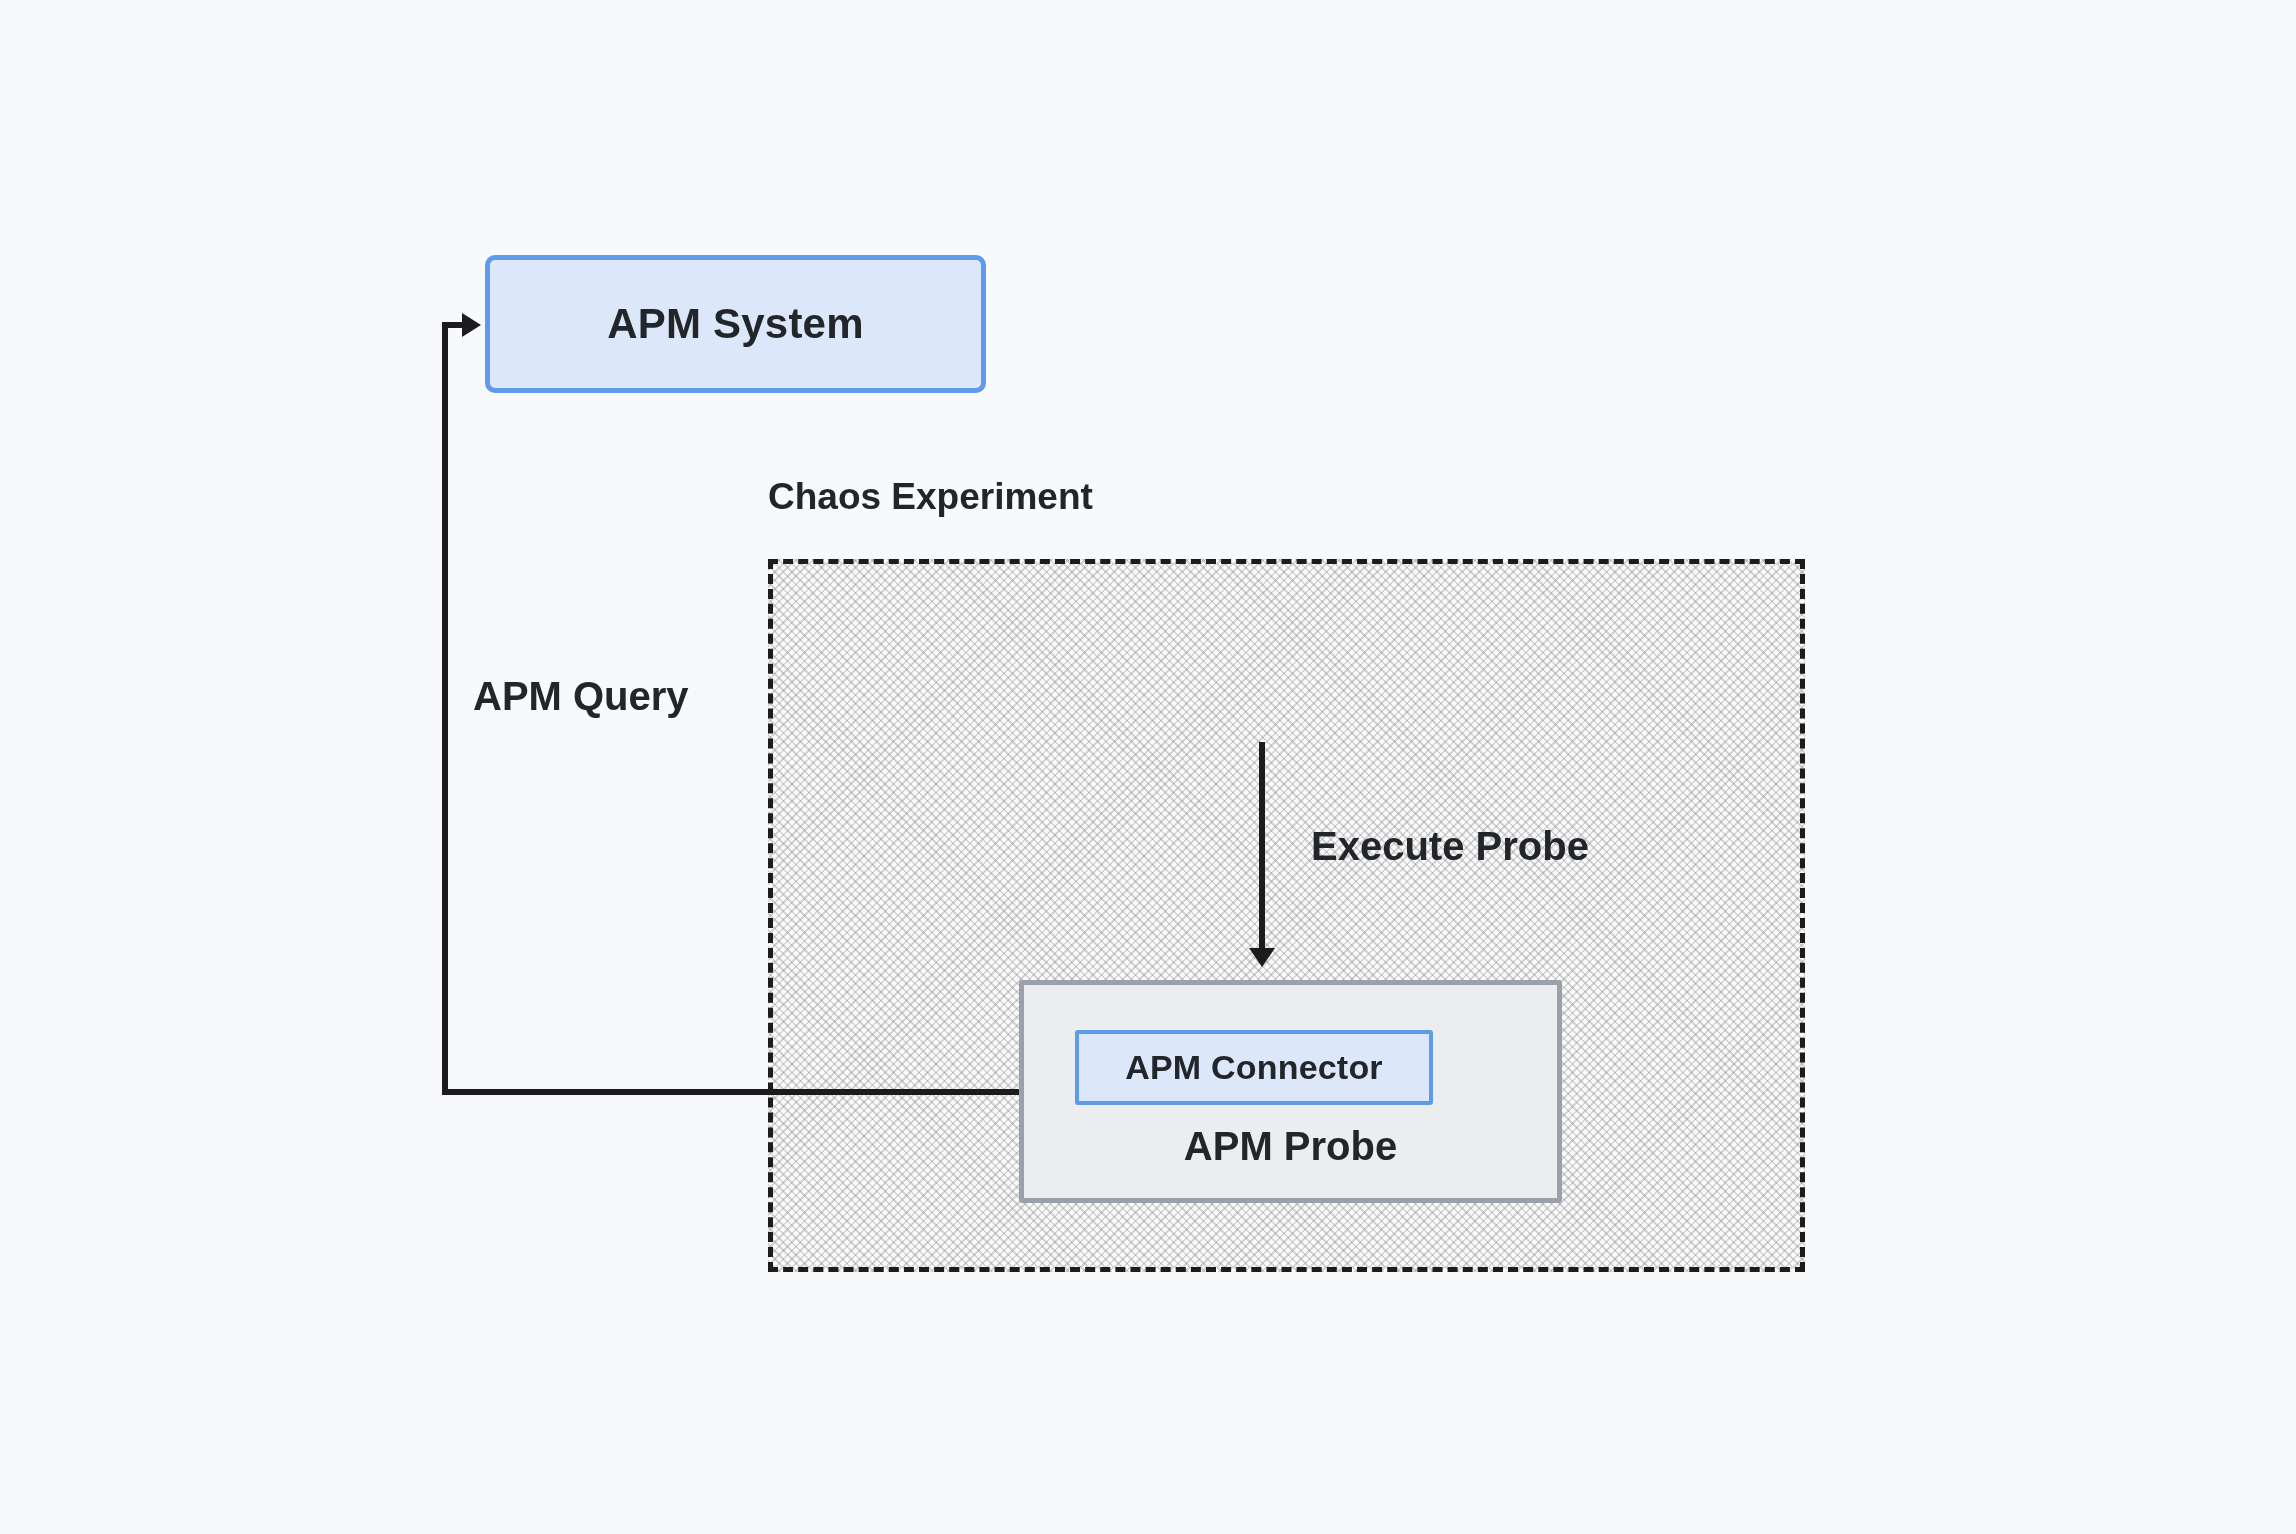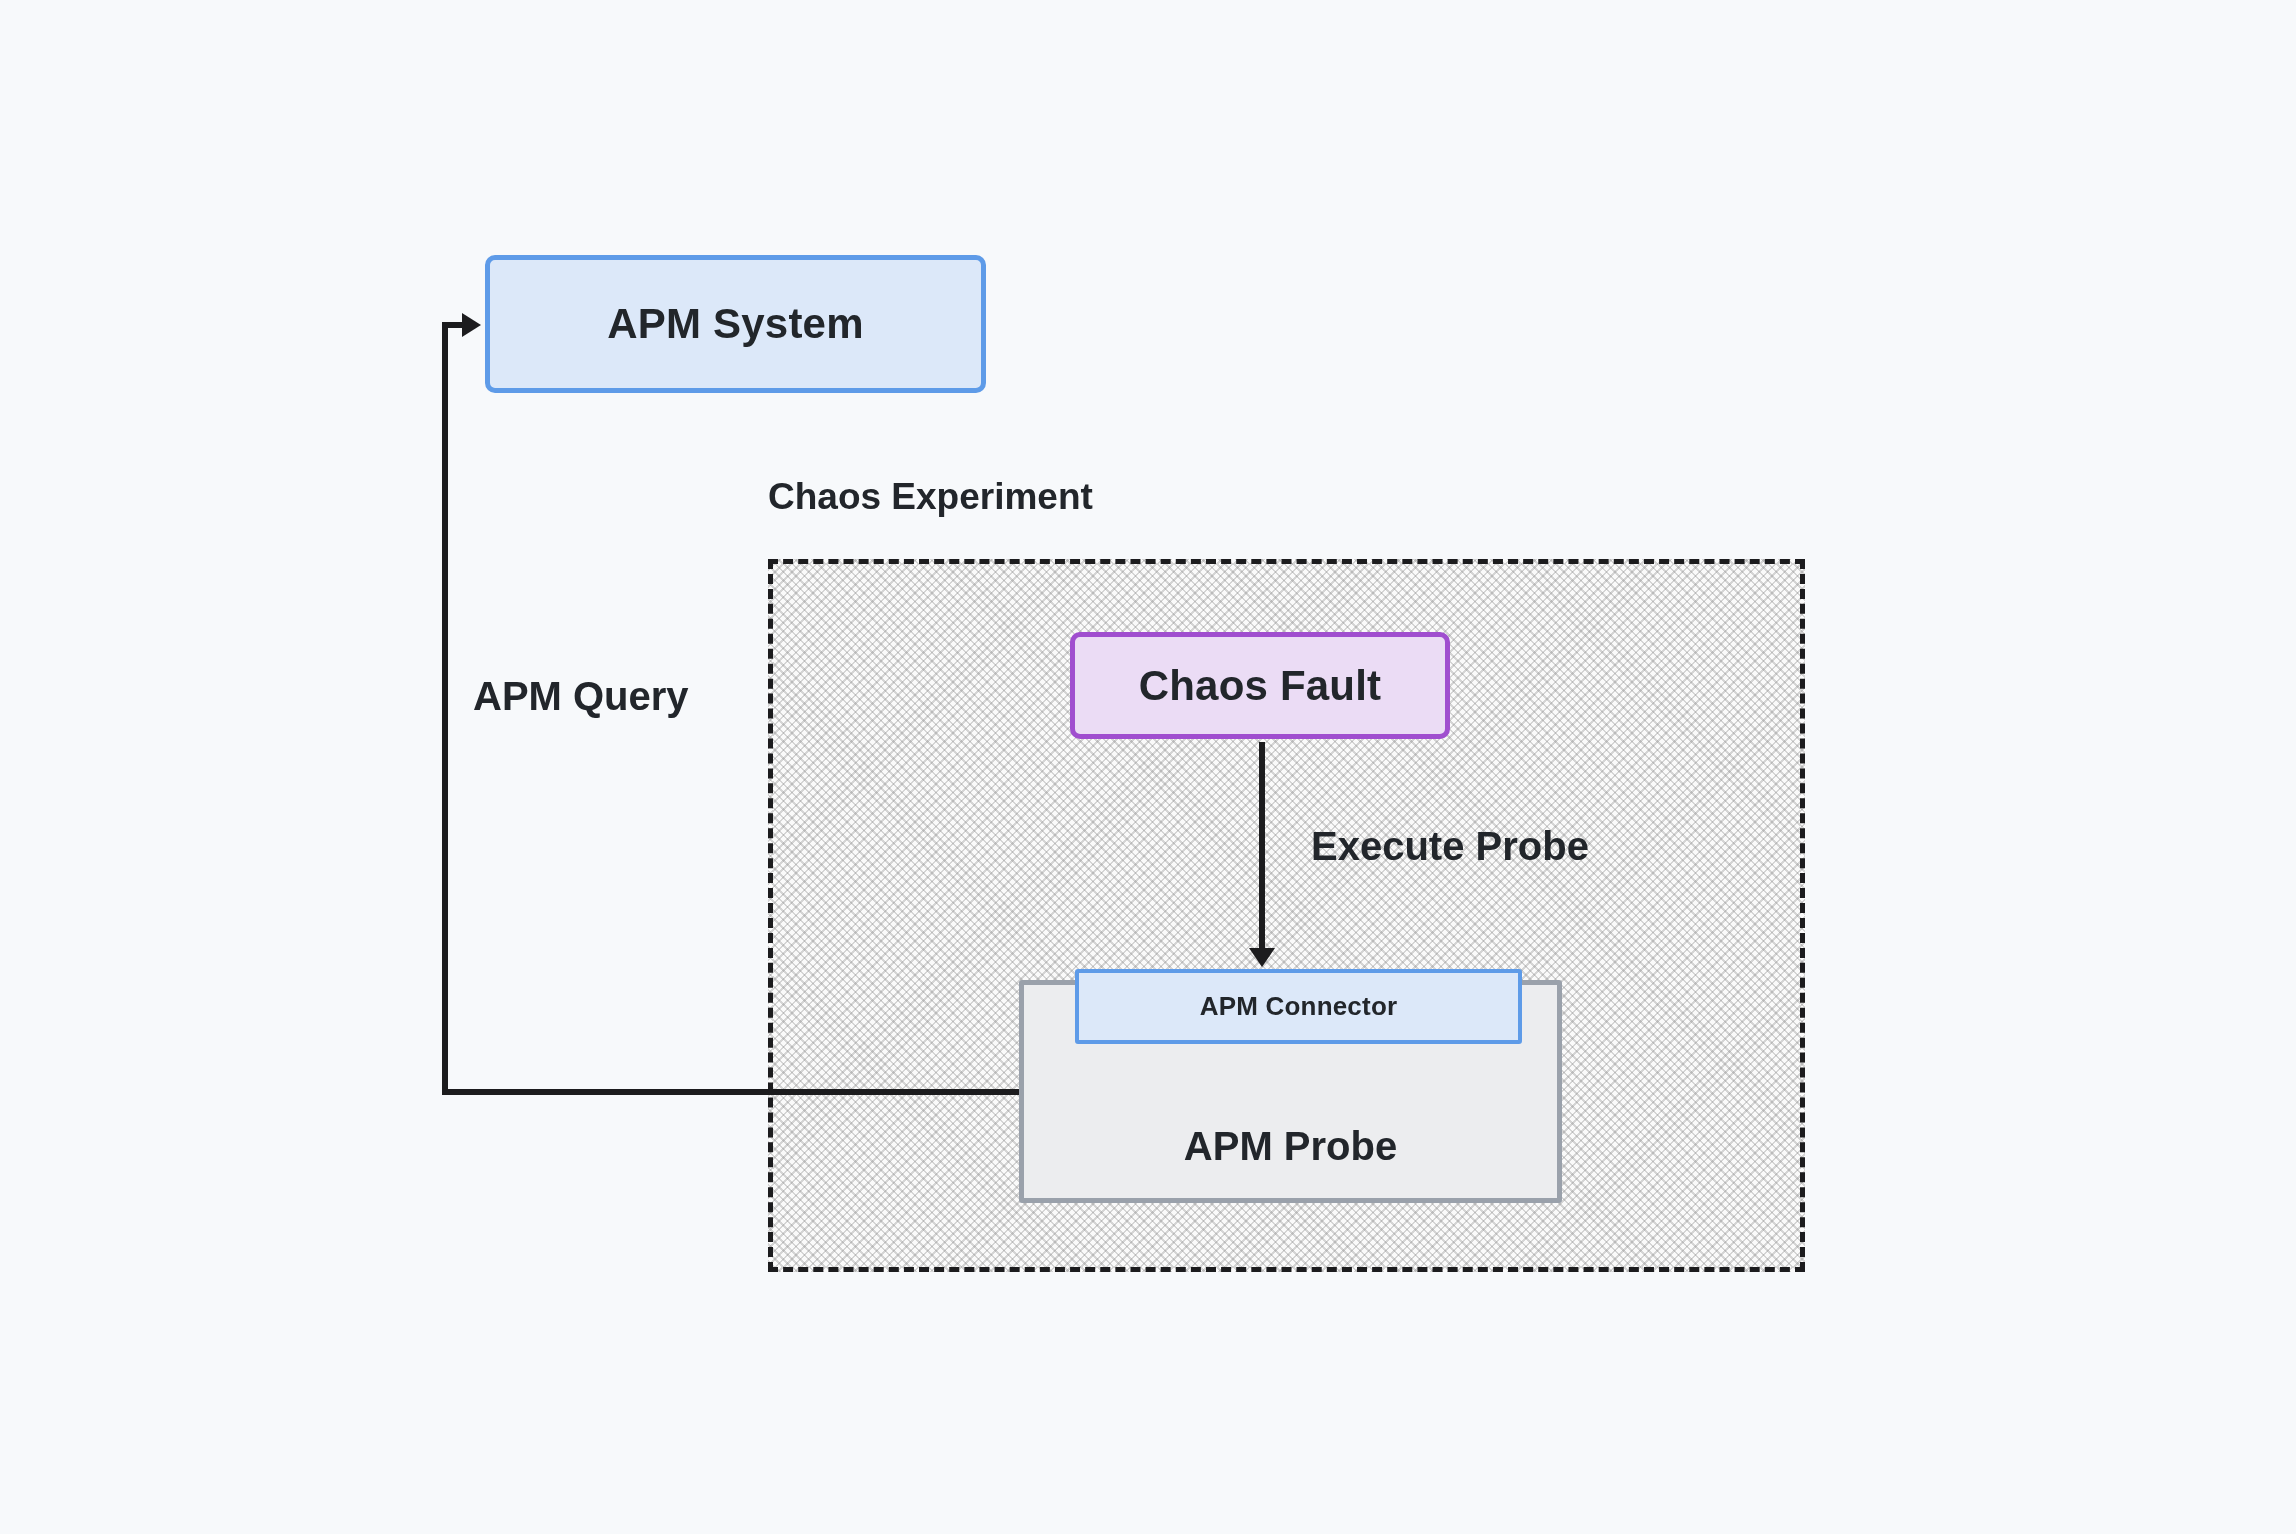--- a/index.html
+++ b/index.html
@@ -74,25 +74,25 @@
   .apm-probe-label {
     position: absolute;
     left: 1019px; top: 1124px; width: 543px;
     text-align: center;
     font-size: 40px;
     font-weight: 700;
     white-space: nowrap;
   }
   
   .apm-connector {
-    left: 1075px; top: 969px; width: 447px; height: 75px;
+    left: 1075px; top: 1030px; width: 358px; height: 75px;
     background: var(--blue-node-fill, #dce8f9);
     border: 4px solid var(--blue-node-border, #5e9be8);
     border-radius: 3px;
-    font-size: 26px;
+    font-size: 34px;
   }
   .apm-connector .node-label { font-weight: 700; }
 
   
   .edge-label {
     position: absolute;
     font-size: 40px;
     font-weight: 700;
     white-space: nowrap;
     margin-left: 11px;
@@ -131,23 +131,20 @@
 <div class="canvas">
 
   <div class="node apm-system">
     <span class="node-label">APM System</span>
   </div>
 
   <div class="group-title">Chaos Experiment</div>
 
   <div class="chaos-group"></div>
 
-  <div class="node chaos-fault">
-    <span class="node-label">Chaos Fault</span>
-  </div>
 
   <div class="line execute-probe-line"></div>
   <div class="arrowhead arrowhead-down"></div>
   <div class="edge-label execute-probe-label">Execute Probe</div>
 
   <div class="node apm-probe"></div>
   <div class="apm-probe-label">APM Probe</div>
 
   <div class="node apm-connector">
     <span class="node-label">APM Connector</span>

